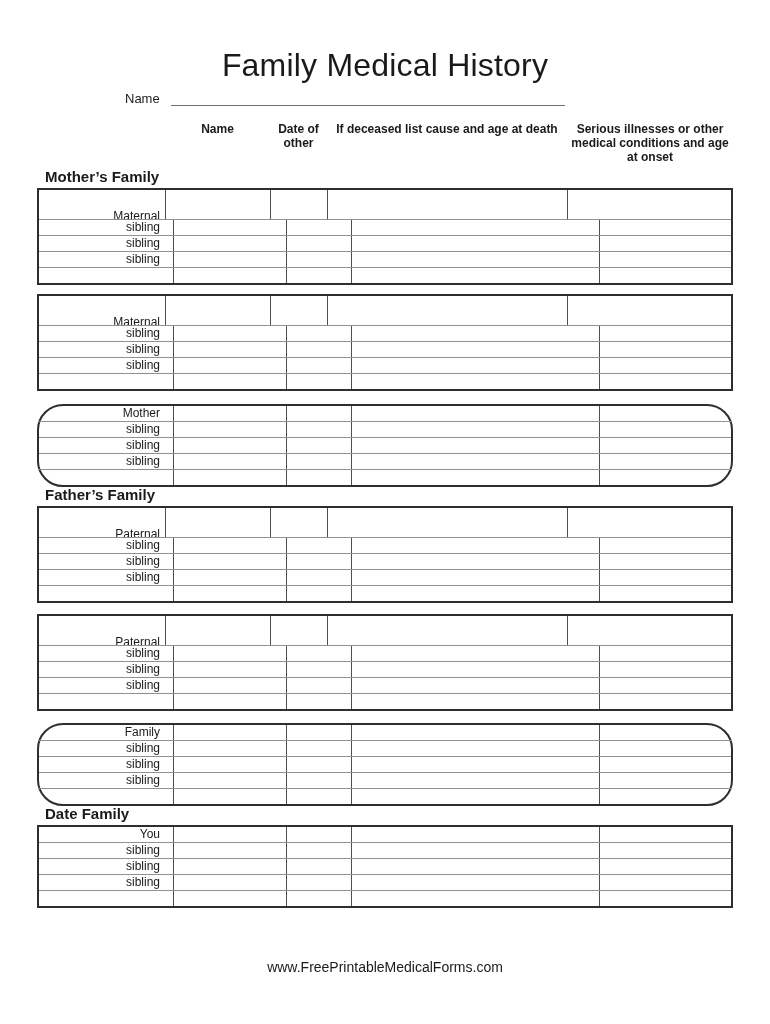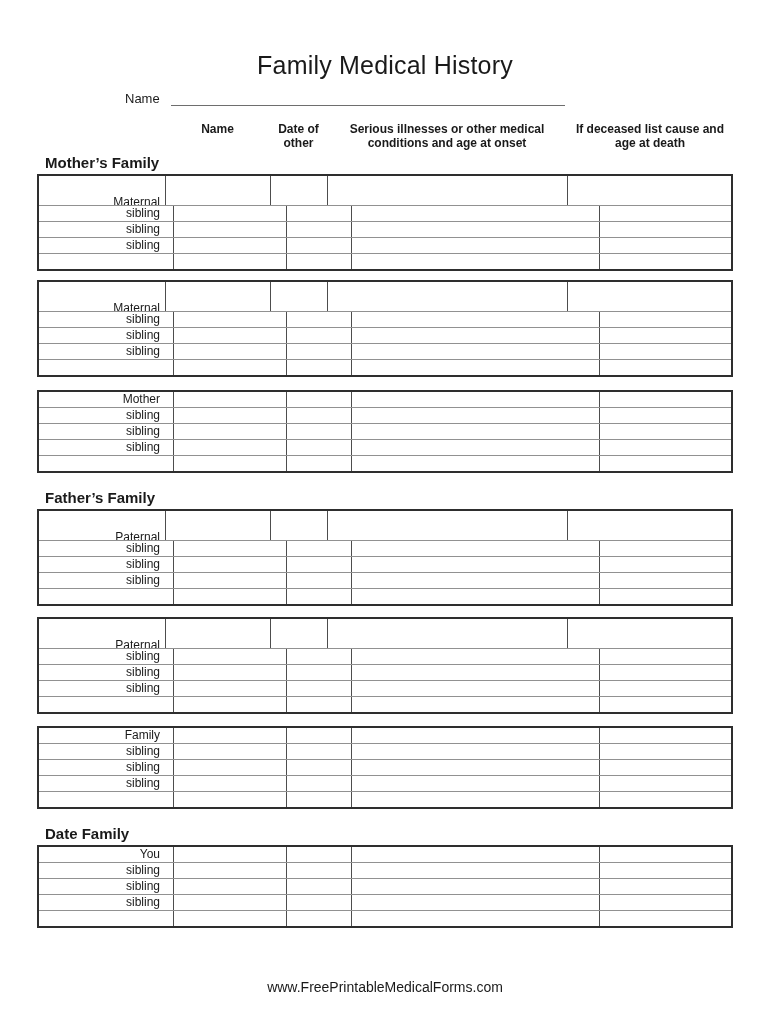--- a/index.html
+++ b/index.html
@@ -10,21 +10,21 @@
     box-sizing:border-box;
   }
   .page{
     width:770px;height:1024px;
     padding:52px 37px 0 37px;
     box-sizing:border-box;
   }
   .title{
     width:696px;
     text-align:center;
-    font-size:25px;
+    font-size:32px;
     font-weight:normal;
     line-height:26px;
     margin:0 0 12px 0;
     letter-spacing:.2px;
   }
   .name-row{
     display:flex;
     align-items:flex-end;
     margin:0 0 16px 88px;
     height:16px;
@@ -80,21 +80,21 @@
     line-height:15px;
     text-align:right;
     padding-right:5px;
     white-space:pre-line;
   }
   .h2 .lab{line-height:14px;padding-top:19px;}
   .mb9{margin-bottom:9px;}
   .mb11{margin-bottom:11px;}
   .mb12{margin-bottom:12px;}
   .mb13{margin-bottom:13px;}
-  .mb17{margin-bottom:17px;}
+  .mb17{border-radius:26px;}
   .mb38{margin-bottom:52px;}
   .footer{
     width:696px;
     text-align:center;
     font-size:14px;
     line-height:15px;
   }
 </style>
 </head>
 <body>
@@ -105,22 +105,22 @@
 
   <div class="name-row">
     <span class="name-label">Name</span>
     <span class="name-line"></span>
   </div>
 
   <div class="hdr-row">
     <div class="hdr"></div>
     <div class="hdr">Name</div>
     <div class="hdr">Date of other</div>
+    <div class="hdr">If deceased list cause and age at death</div>
     <div class="hdr">Serious illnesses or other medical conditions and age at onset</div>
-    <div class="hdr">If deceased list cause and age at death</div>
   </div>
 
   <div class="sec-heading">Mother’s Family</div>
 
   <div class="tbl mb9">
     <div class="trow h2">
         <div class="cell lab">Maternal
 Grandfather</div>
         <div class="cell"></div>
         <div class="cell"></div>

